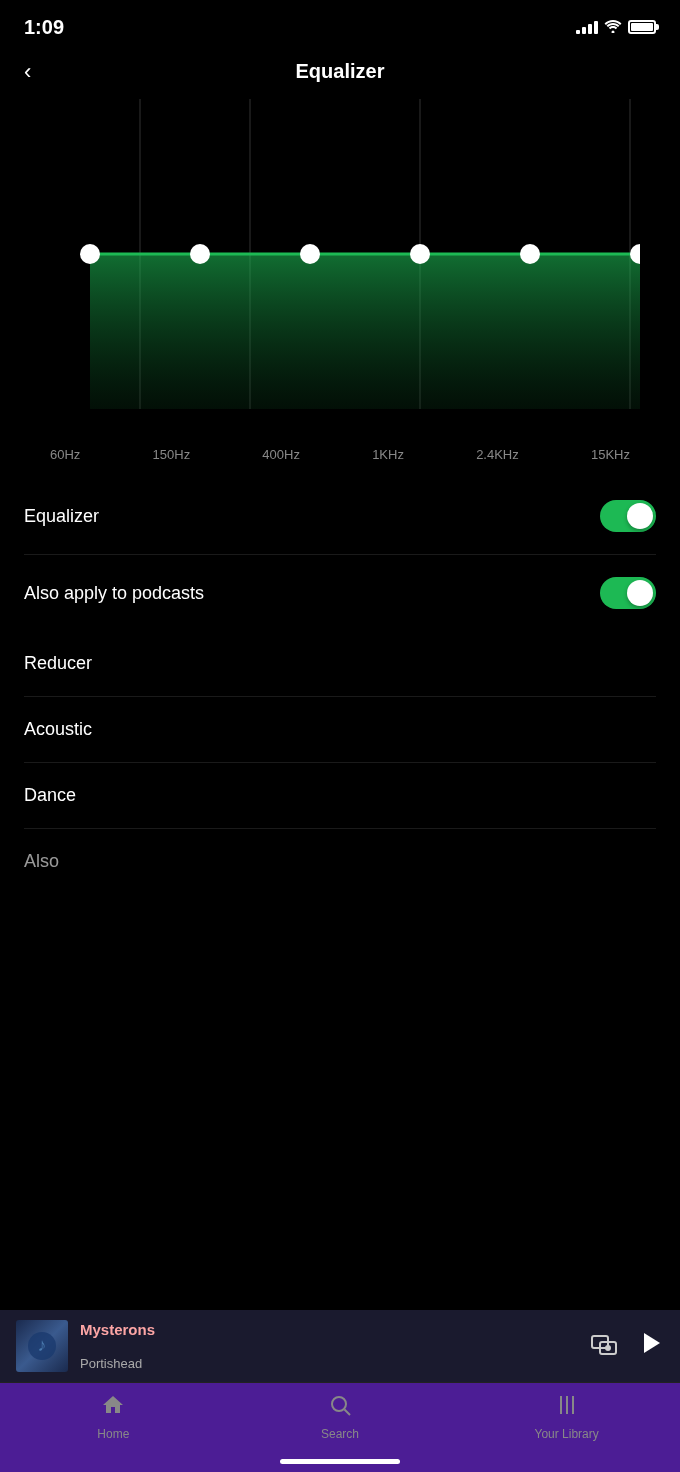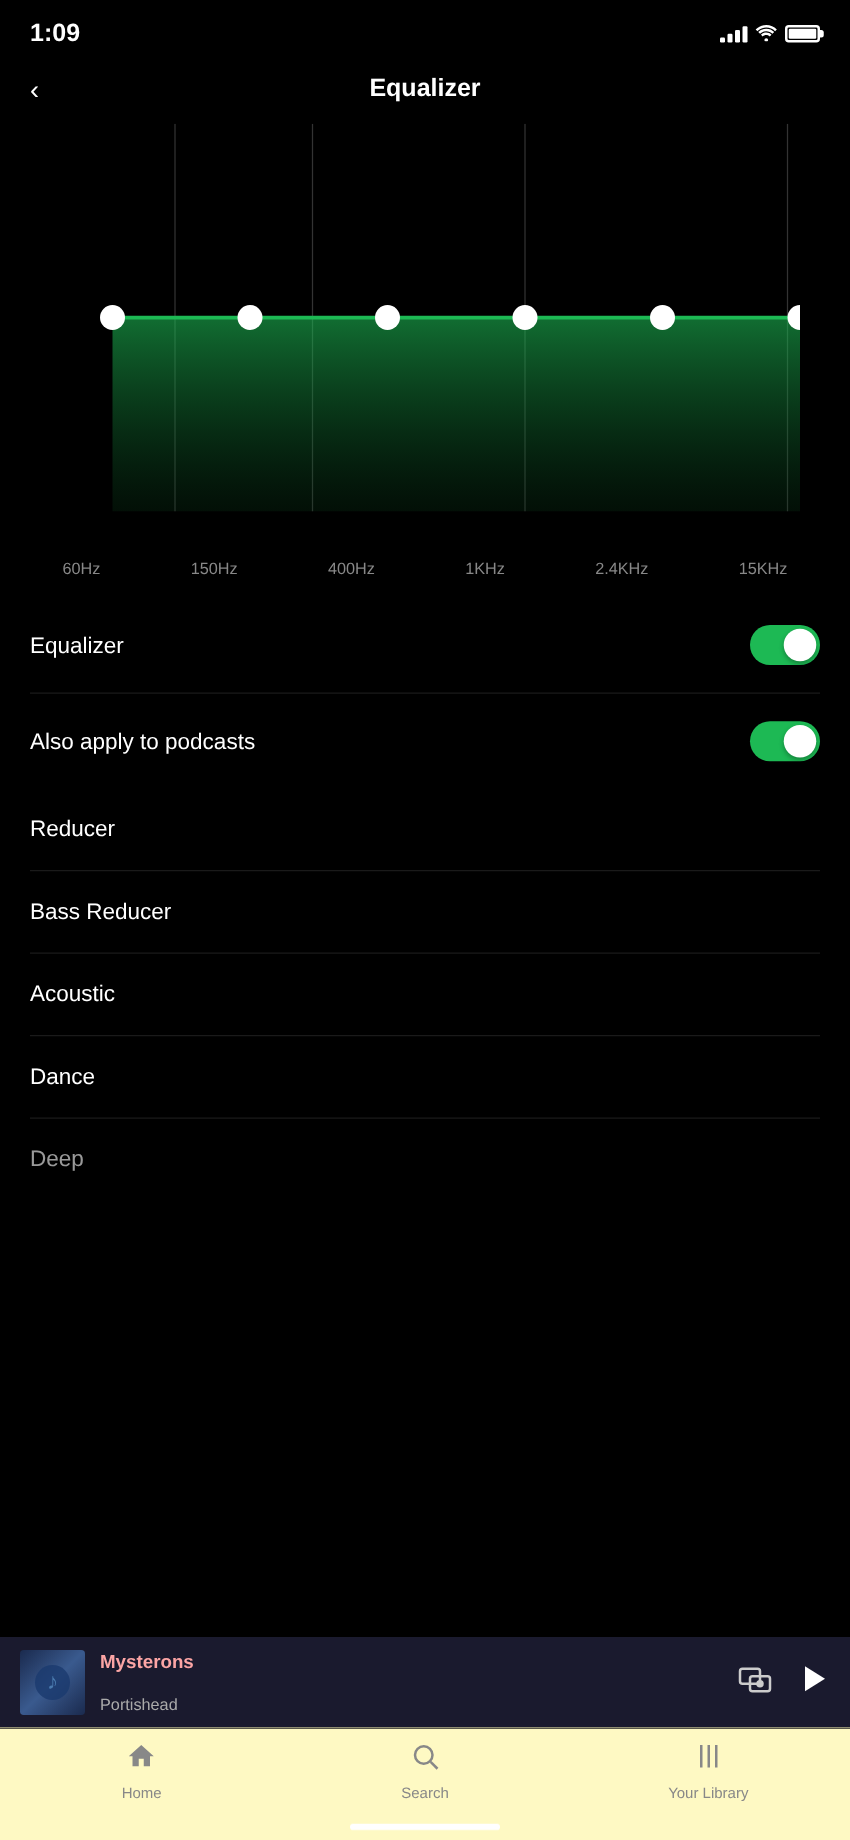--- a/index.html
+++ b/index.html
@@ -243,21 +243,21 @@
       border: none;
     }
 
     
     .bottom-nav {
       position: fixed;
       bottom: 0;
       left: 0;
       width: 680px;
       height: 90px;
-      background: #fef9c3;
+      background: #4c1d95;
       display: flex;
       align-items: flex-start;
       justify-content: space-around;
       padding-top: 10px;
       border-top: 1px solid #222;
       z-index: 101;
     }
     .nav-item {
       display: flex;
       flex-direction: column;
@@ -376,24 +376,23 @@
     <div class="setting-row">
       <span class="setting-label">Also apply to podcasts</span>
       <div class="toggle-switch">
         <div class="toggle-knob"></div>
       </div>
     </div>
   </div>
 
   <div class="preset-list">
     <div class="preset-item">Reducer</div>
-    <div class="preset-item">Bass Reducer</div>
     <div class="preset-item">Acoustic</div>
     <div class="preset-item">Dance</div>
-    <div class="preset-item" style="opacity:0.6;">Deep</div>
+    <div class="preset-item" style="opacity:0.6;">Also</div>
   </div>
 </div>
 
 <div class="now-playing-bar">
   <div class="album-art">
     <div class="album-art-inner">
       <svg width="30" height="30" viewBox="0 0 30 30" fill="none">
         <circle cx="15" cy="15" r="14" fill="#1a3a6e" opacity="0.8"></circle>
         <text x="15" y="20" text-anchor="middle" fill="#4a7aae" font-size="18">♪</text>
       </svg>

